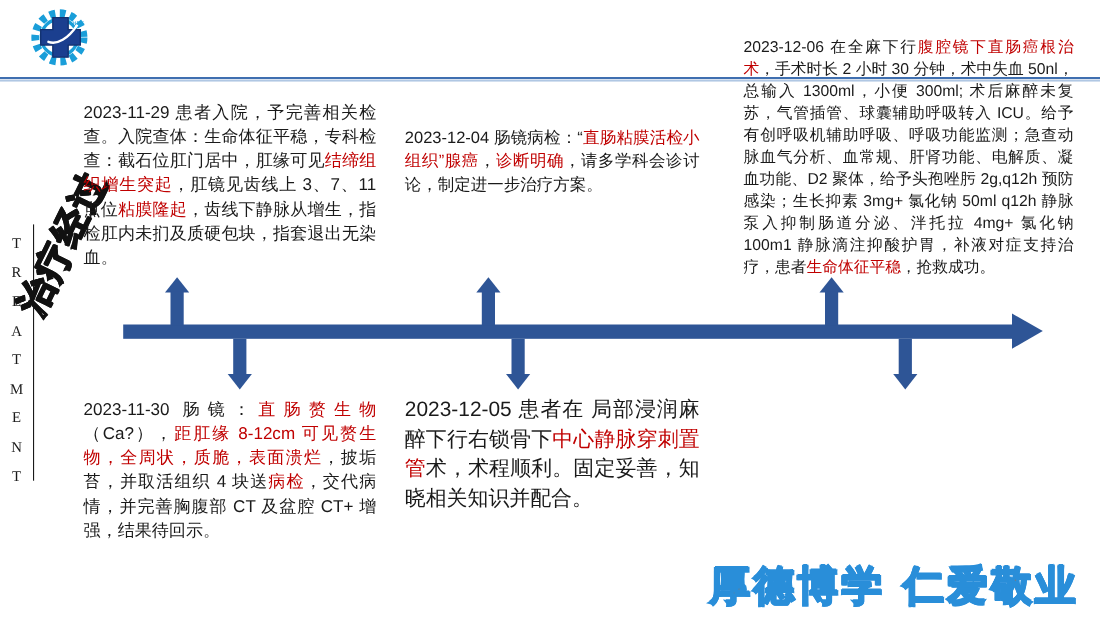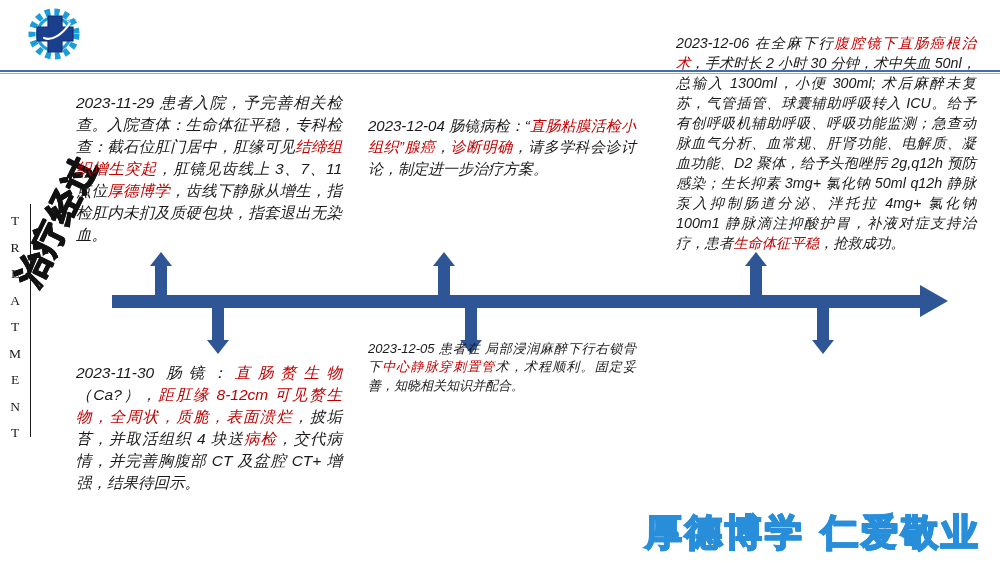--- a/index.html
+++ b/index.html
@@ -133,27 +133,26 @@
     border-top: 14px solid #2e5596;
   }
 
   
   .blk {
     position: absolute;
     font-family: "Liberation Sans", sans-serif;
     color: #1a1a1a;
     line-height: 1.42;
     text-align: justify;
-    font-style: italic;
   }
   .blk .r { color: #c00000; }
   .blk-1 { left: 76px;  top: 92px;  width: 266px; font-size: 15.5px; }
   .blk-2 { left: 76px;  top: 362px; width: 266px; font-size: 15.5px; }
   .blk-3 { left: 368px; top: 115px; width: 268px; font-size: 15px; }
-  .blk-4 { left: 368px; top: 340px; width: 268px; font-size: 13px; }
+  .blk-4 { left: 368px; top: 360px; width: 268px; font-size: 19px; }
   .blk-5 { left: 676px; top: 33px;  width: 300px; font-size: 14.3px; line-height: 1.40; }
   .blk-6 { left: 676px; top: 352px; width: 300px; font-size: 14.3px; line-height: 1.40; }
 
   
   #watermark {
     position: absolute;
     left: 645px;
     top: 508px;
     font-family: "DejaVu Sans", sans-serif;
     font-size: 37px;
@@ -221,21 +220,21 @@
   </div>
   <div class="arrow-down" style="left:460px; top:308px; height:46px;">
     <div class="stem" style="top:0; height:32px;"></div>
       <div class="head"></div>
   </div>
   <div class="arrow-down" style="left:812px; top:308px; height:46px;">
     <div class="stem" style="top:0; height:32px;"></div>
       <div class="head"></div>
   </div>
 
-  <div class="blk blk-1">2023-11-29 患者入院，予完善相关检查。入院查体：生命体征平稳，专科检查：截石位肛门居中，肛缘可见<span class="r">结缔组织增生突起</span>，肛镜见齿线上 3、7、11 点位<span class="r">厚德博学</span>，齿线下静脉从增生，指检肛内未扪及质硬包块，指套退出无染血。</div>
+  <div class="blk blk-1">2023-11-29 患者入院，予完善相关检查。入院查体：生命体征平稳，专科检查：截石位肛门居中，肛缘可见<span class="r">结缔组织增生突起</span>，肛镜见齿线上 3、7、11 点位<span class="r">粘膜隆起</span>，齿线下静脉从增生，指检肛内未扪及质硬包块，指套退出无染血。</div>
 
   <div class="blk blk-2">2023-11-30 肠镜：<span class="r">直肠赘生物</span>（Ca?），<span class="r">距肛缘 8-12cm 可见赘生物，全周状，质脆，表面溃烂</span>，披垢苔，并取活组织 4 块送<span class="r">病检</span>，交代病情，并完善胸腹部 CT 及盆腔 CT+ 增强，结果待回示。</div>
 
   <div class="blk blk-3">2023-12-04 肠镜病检：“<span class="r">直肠粘膜活检小组织”腺癌</span>，<span class="r">诊断明确</span>，请多学科会诊讨论，制定进一步治疗方案。</div>
 
   <div class="blk blk-4">2023-12-05 患者在 局部浸润麻醉下行右锁骨下<span class="r">中心静脉穿刺置管</span>术，术程顺利。固定妥善，知晓相关知识并配合。</div>
 
   <div class="blk blk-5">2023-12-06 在全麻下行<span class="r">腹腔镜下直肠癌根治术</span>，手术时长 2 小时 30 分钟，术中失血 50nl，总输入 1300ml，小便 300ml; 术后麻醉未复苏，气管插管、球囊辅助呼吸转入 ICU。给予有创呼吸机辅助呼吸、呼吸功能监测；急查动脉血气分析、血常规、肝肾功能、电解质、凝血功能、D2 聚体，给予头孢唑肟 2g,q12h 预防感染；生长抑素 3mg+ 氯化钠 50ml q12h 静脉泵入抑制肠道分泌、泮托拉 4mg+ 氯化钠 100m1 静脉滴注抑酸护胃，补液对症支持治疗，患者<span class="r">生命体征平稳</span>，抢救成功。</div>
 
 

